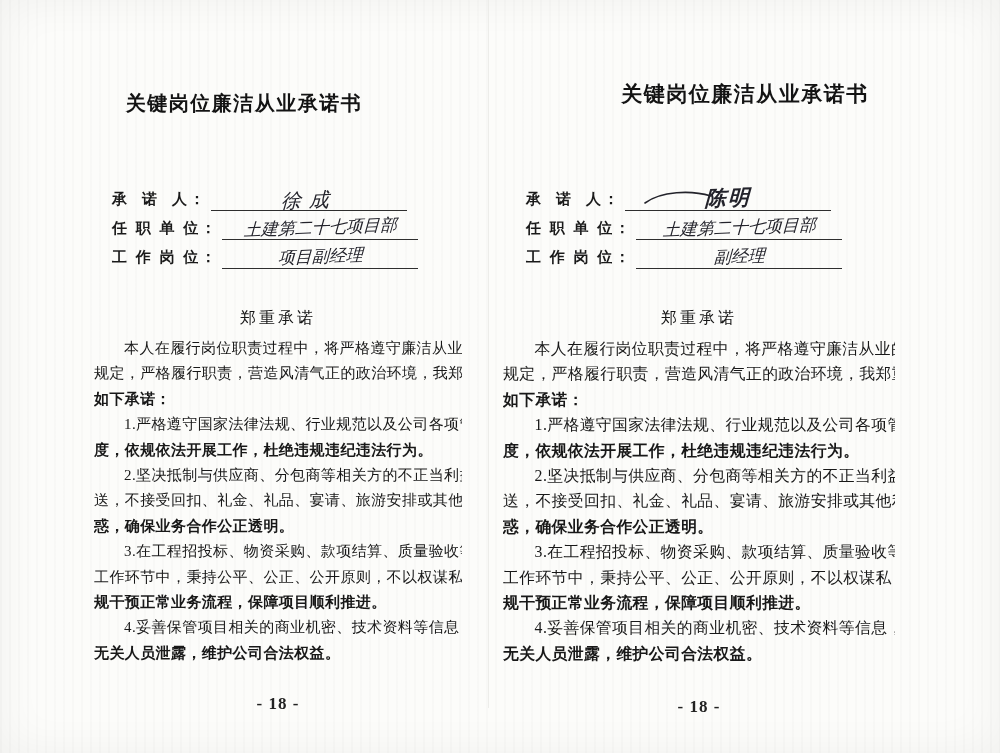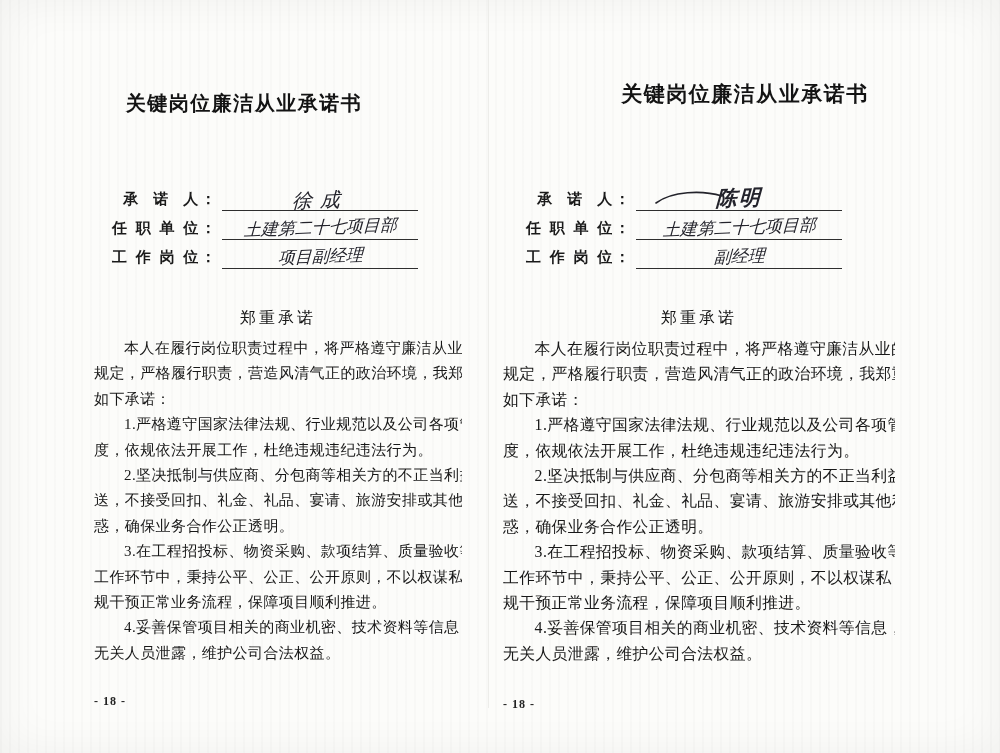--- a/index.html
+++ b/index.html
@@ -21,21 +21,21 @@
 
   .title{
     position:absolute;top:90px;left:0;width:100%;margin:0;
     text-align:center;font-size:20px;font-weight:bold;
     letter-spacing:1.5px;color:#131313;
   }
   .page-right .title{top:80px;font-size:21px;}
 
   .fields{position:absolute;top:182px;left:112px;}
   .page-right .fields{left:37px;}
-  .field-row{display:flex;align-items:flex-end;height:29px;justify-content:flex-end;}
+  .field-row{display:flex;align-items:flex-end;height:29px;}
   .field-label{
     white-space:pre;font-weight:bold;font-size:15px;
     letter-spacing:2.5px;color:#1a1a1a;padding-bottom:2px;
   }
   .field-line{
     width:196px;margin-left:4px;height:27px;
     border-bottom:1.4px solid #2e2e2e;
     text-align:center;position:relative;overflow:visible;
   }
   .page-right .field-line{width:206px;}
@@ -58,25 +58,25 @@
   .body{
     position:absolute;top:336px;left:94px;width:368px;
     font-size:15px;color:#181818;
   }
   .page-right .body{left:14px;width:392px;font-size:15.8px;}
   .line{
     line-height:25.4px;white-space:nowrap;letter-spacing:0.4px;
     text-align:justify;text-align-last:justify;overflow:hidden;
   }
   .line.indent{text-indent:2em;}
-  .line.end{text-align-last:left;}
+  .line.end{text-align-last:left;font-weight:bold;}
 
   .page-number{
     position:absolute;top:694px;left:94px;width:368px;
-    font-size:12px;font-weight:bold;
+    text-align:center;font-size:17px;font-weight:bold;
     letter-spacing:1px;color:#222;
   }
   .page-right .page-number{left:14px;width:392px;top:697px;}
 </style>
 </head>
 <body>
 
 <div class="scan">
 
   <div class="page page-left">

